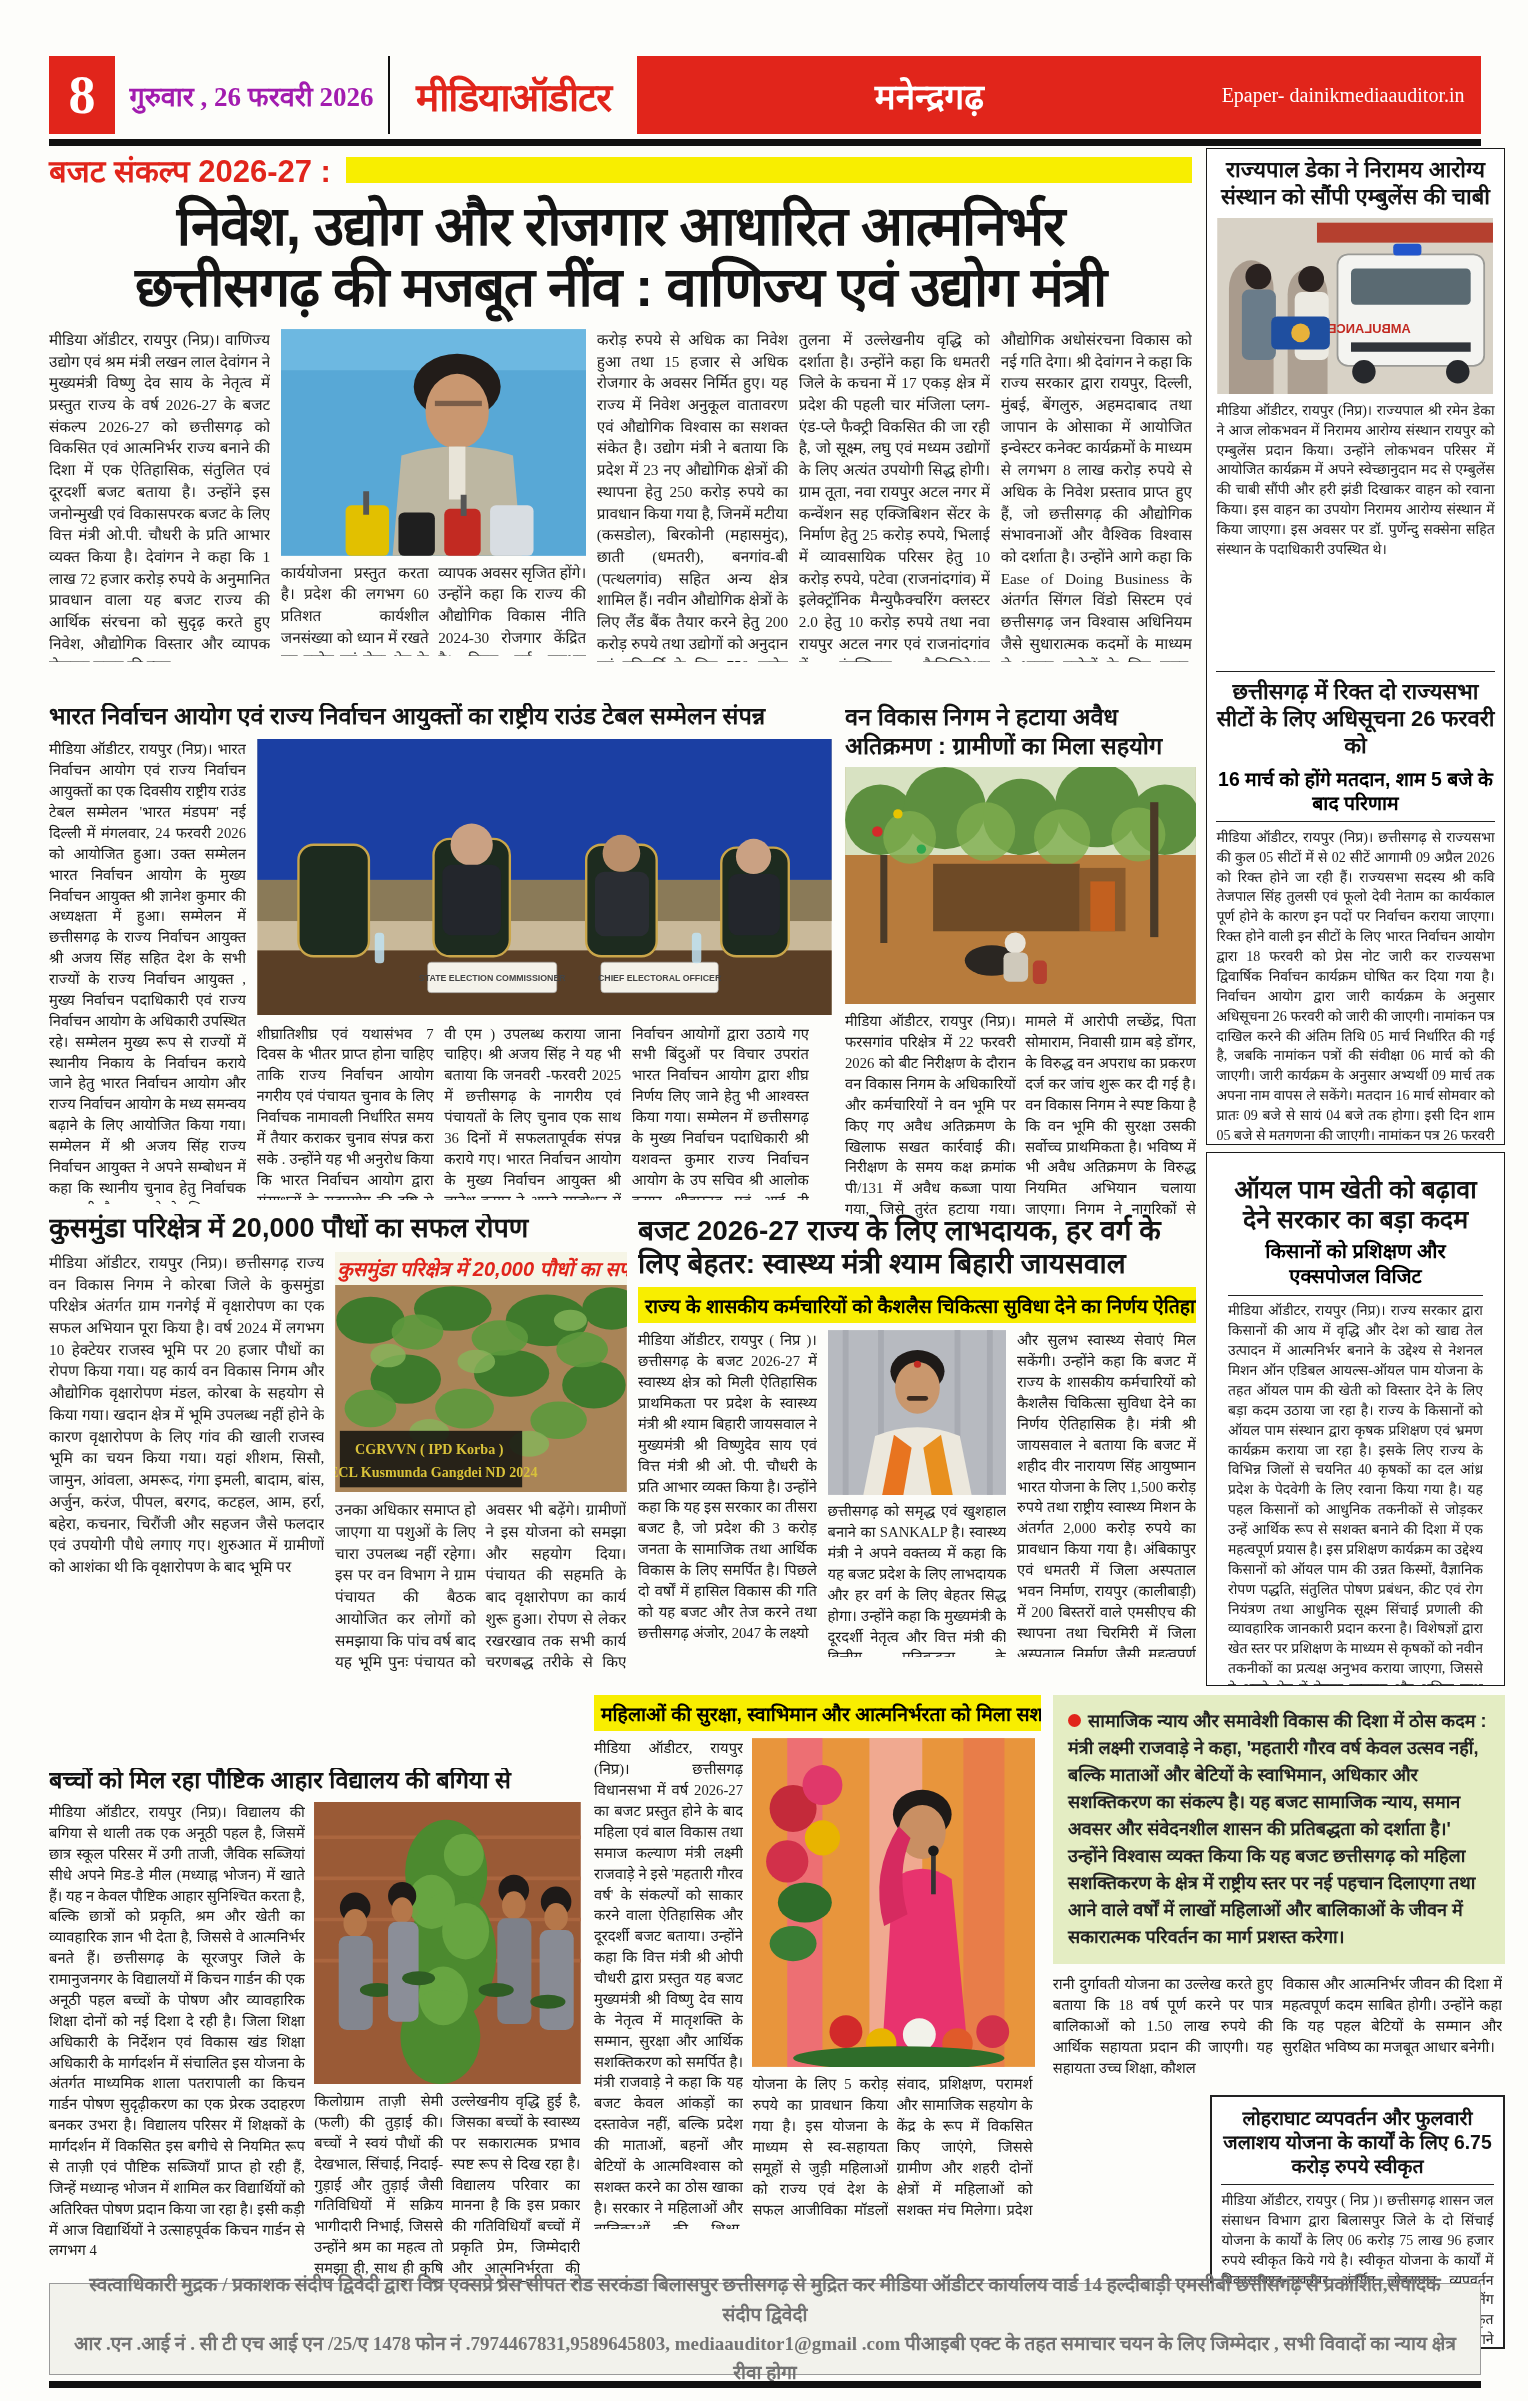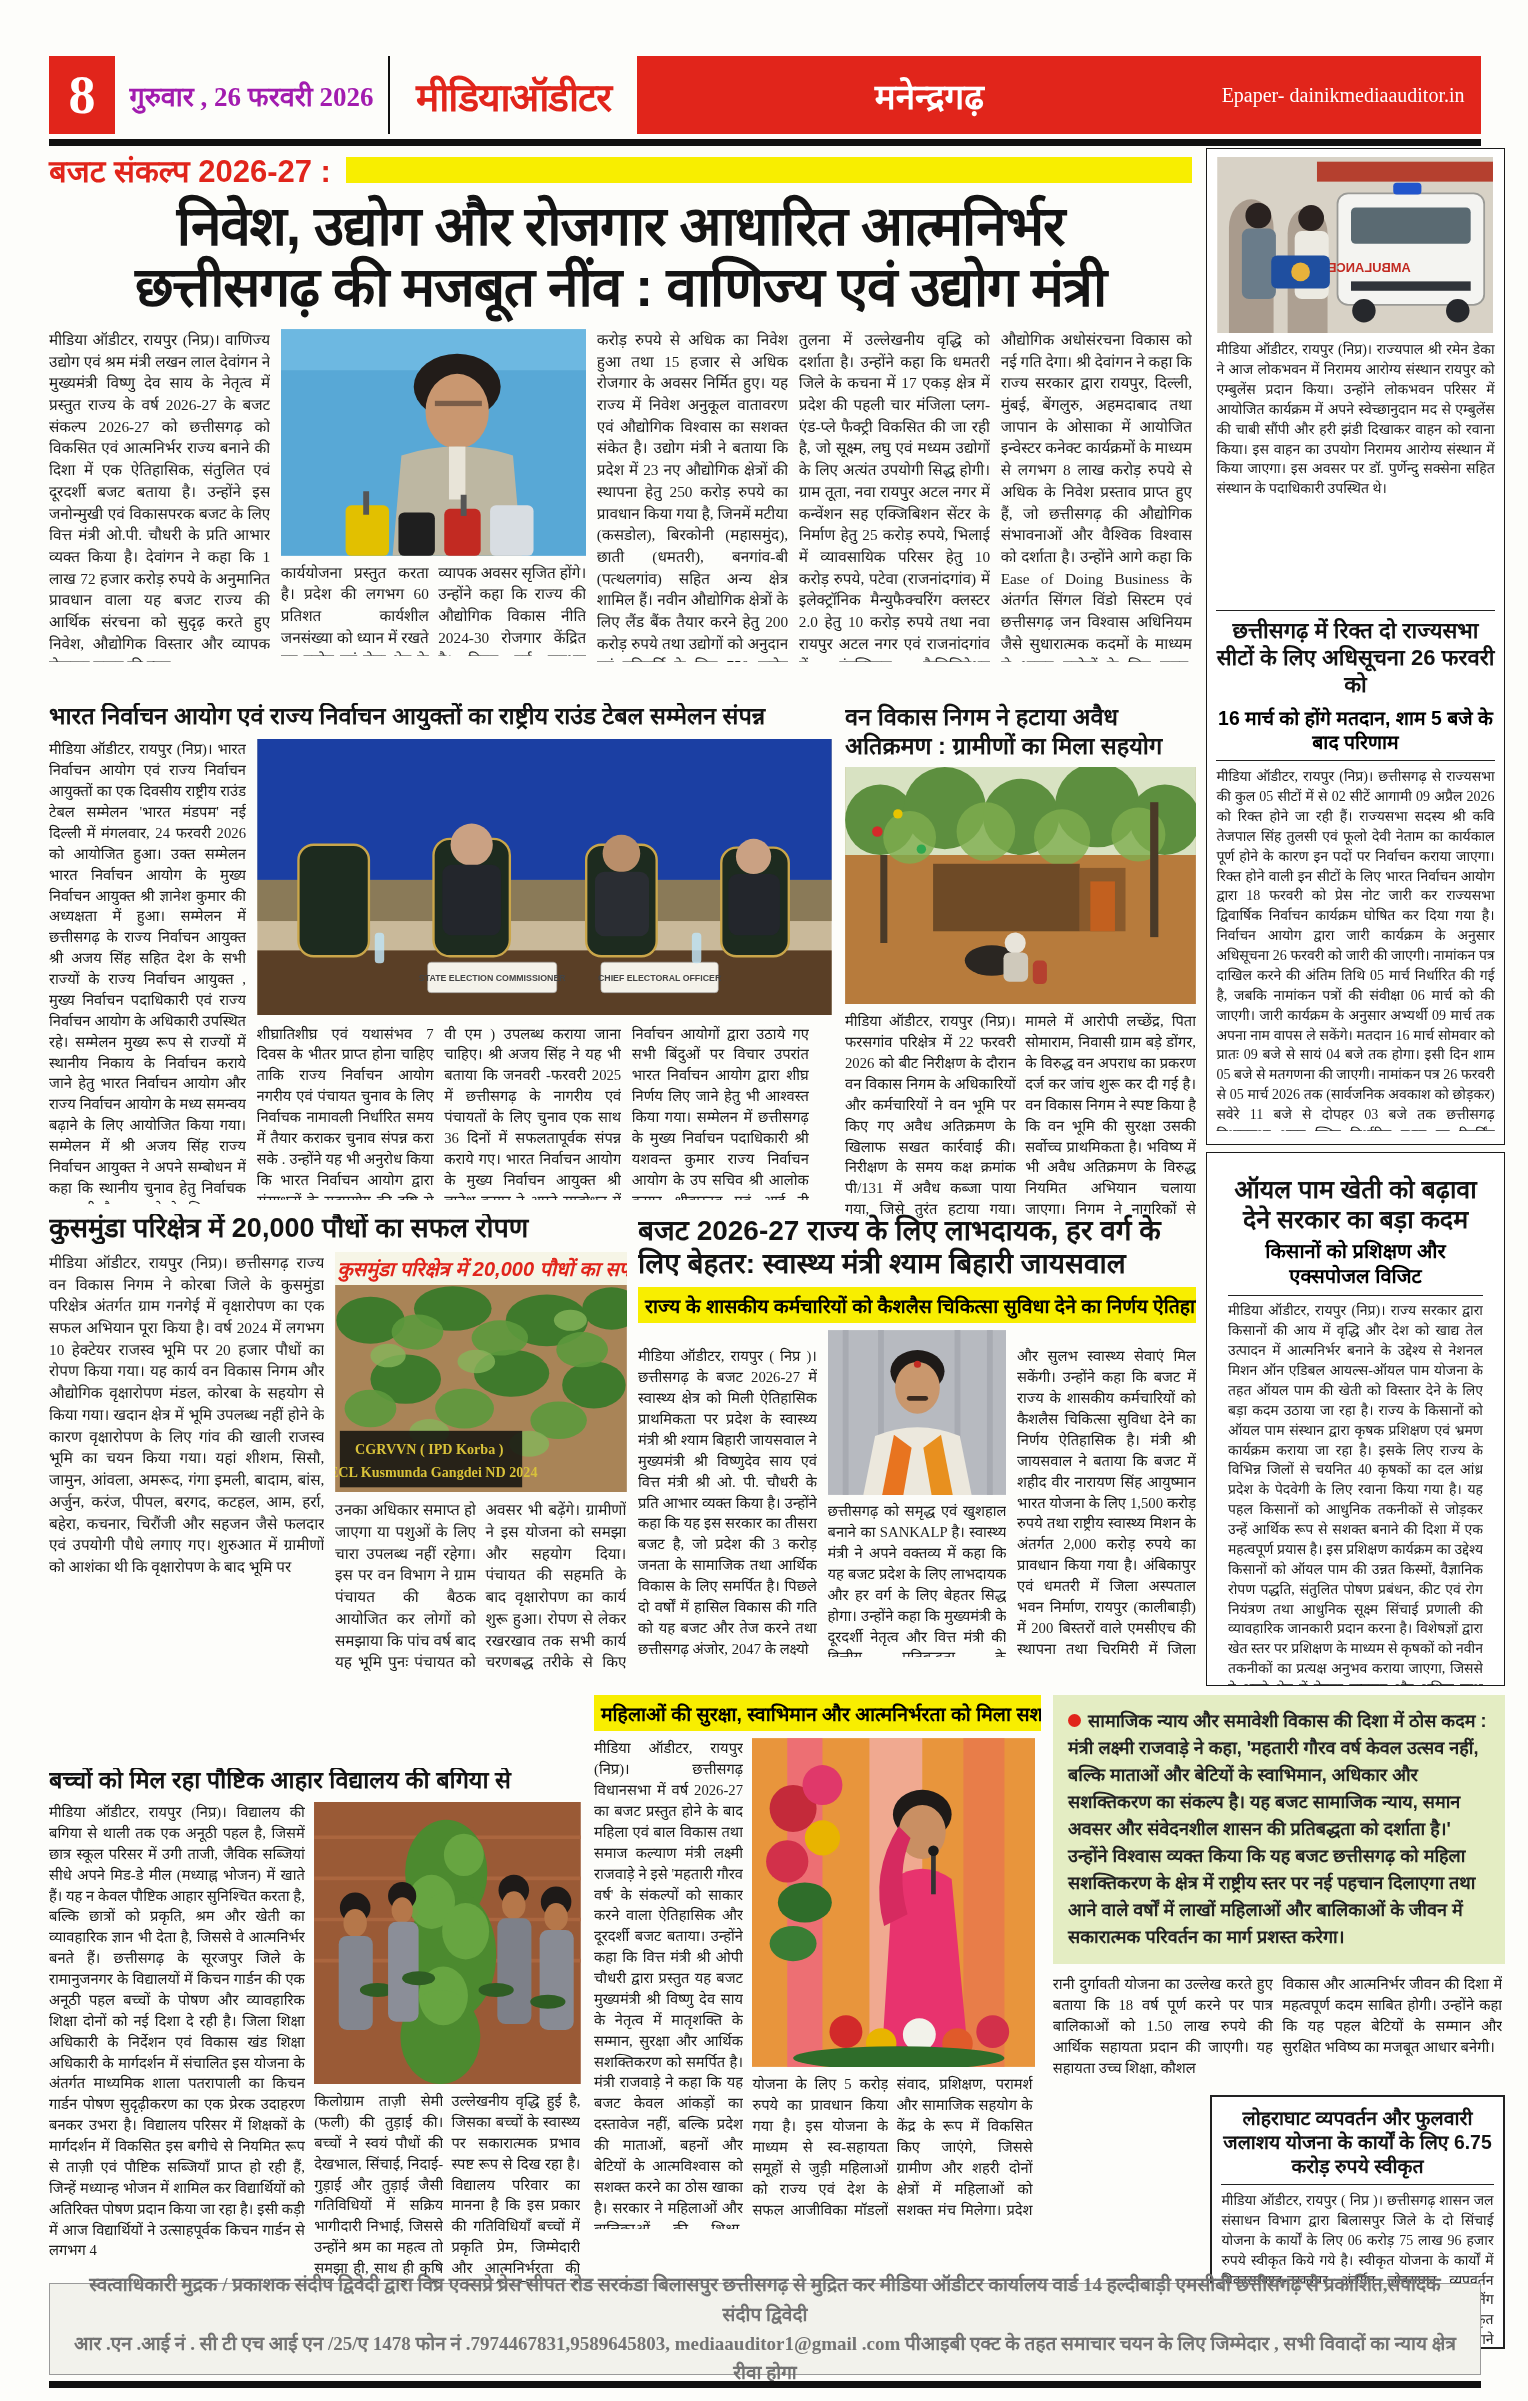--- a/index.html
+++ b/index.html
@@ -74,21 +74,21 @@
     font-style:italic;text-align:center;padding:4.7px 2.4px;}
   .kus-mini{display:flex;gap:9.4px;margin-top:7px;height:176px;overflow:hidden;}
   .kus-mini .col{width:141px;}
   
   .health{position:absolute;left:638px;top:1214px;width:558px;}
   .health h2{font:800 28px/1.18 "Liberation Sans","DejaVu Sans",sans-serif;}
   .hl-sub{background:var(--yellow);font:800 19.4px "Liberation Sans","DejaVu Sans",sans-serif;
     padding:4.7px 7px;margin:7px 0;white-space:nowrap;overflow:hidden;}
   .hl-cols{display:flex;gap:10.6px;height:327px;overflow:hidden;}
   .hl-cols .c{width:179px;}
-  .hl-cols .col{font-size:14.7px;margin-top:16px;}
+  .hl-cols .col{font-size:14.7px;}
   
   .school{position:absolute;left:49px;top:1768px;width:532px;}
   .school h2{font:800 23.5px/1.1 "Liberation Sans","DejaVu Sans",sans-serif;}
   .sc-row{display:flex;gap:9.4px;margin-top:8.2px;}
   .sc-c1{width:256px;height:545px;font-size:14.7px;}
   .sc-right{width:267px;}
   .sc-mini{display:flex;gap:8.2px;margin-top:7px;height:253px;overflow:hidden;}
   .sc-mini .col{width:129px;font-size:14.7px;}
   
   .mah{position:absolute;left:594px;top:1688px;width:911px;}
@@ -164,20 +164,21 @@
         </div>
       </div>
       <div class="col lc">करोड़ रुपये से अधिक का निवेश हुआ तथा 15 हजार से अधिक रोजगार के अवसर निर्मित हुए। यह राज्य में निवेश अनुकूल वातावरण एवं औद्योगिक विश्वास का सशक्त संकेत है। उद्योग मंत्री ने बताया कि प्रदेश में 23 नए औद्योगिक क्षेत्रों की स्थापना हेतु 250 करोड़ रुपये का प्रावधान किया गया है, जिनमें मटीया (कसडोल), बिरकोनी (महासमुंद), छाती (धमतरी), बनगांव-बी (पत्थलगांव) सहित अन्य क्षेत्र शामिल हैं। नवीन औद्योगिक क्षेत्रों के लिए लैंड बैंक तैयार करने हेतु 200 करोड़ रुपये तथा उद्योगों को अनुदान एवं प्रतिपूर्ति के लिए 750 करोड़ रुपये का प्रावधान किया गया है, जो पूर्व की</div>
       <div class="col lc">तुलना में उल्लेखनीय वृद्धि को दर्शाता है। उन्होंने कहा कि धमतरी जिले के कचना में 17 एकड़ क्षेत्र में प्रदेश की पहली चार मंजिला प्लग-एंड-प्ले फैक्ट्री विकसित की जा रही है, जो सूक्ष्म, लघु एवं मध्यम उद्योगों के लिए अत्यंत उपयोगी सिद्ध होगी। ग्राम तूता, नवा रायपुर अटल नगर में कन्वेंशन सह एक्जिबिशन सेंटर के निर्माण हेतु 25 करोड़ रुपये, भिलाई में व्यावसायिक परिसर हेतु 10 करोड़ रुपये, पटेवा (राजनांदगांव) में इलेक्ट्रॉनिक मैन्युफैक्चरिंग क्लस्टर 2.0 हेतु 10 करोड़ रुपये तथा नवा रायपुर अटल नगर एवं राजनांदगांव में इंडस्ट्रियल फैसिलिटेशन कॉम्प्लेक्स हेतु 20 करोड़ रुपये का प्रावधान प्रदेश के</div>
       <div class="col lc">औद्योगिक अधोसंरचना विकास को नई गति देगा। श्री देवांगन ने कहा कि राज्य सरकार द्वारा रायपुर, दिल्ली, मुंबई, बेंगलुरु, अहमदाबाद तथा जापान के ओसाका में आयोजित इन्वेस्टर कनेक्ट कार्यक्रमों के माध्यम से लगभग 8 लाख करोड़ रुपये से अधिक के निवेश प्रस्ताव प्राप्त हुए हैं, जो छत्तीसगढ़ की औद्योगिक संभावनाओं और वैश्विक विश्वास को दर्शाता है। उन्होंने आगे कहा कि Ease of Doing Business के अंतर्गत सिंगल विंडो सिस्टम एवं छत्तीसगढ़ जन विश्वास अधिनियम जैसे सुधारात्मक कदमों के माध्यम से शासन उद्योगों के लिए सुगम, पारदर्शी और प्रोत्साहनकारी वातावरण उपलब्ध करा रहा है।</div>
     </div>
   </section>
 
   <aside class="rail">
     <article>
+      <h3>राज्यपाल डेका ने निरामय आरोग्य संस्थान को सौंपी एम्बुलेंस की चाबी</h3>
       <svg class="ph" width="276" height="176" viewBox="0 0 470 300">
         <rect width="470" height="300" fill="#d8d2c6"></rect>
         <rect x="170" y="8" width="300" height="34" fill="#b5402f"></rect>
         <path d="M20 120 a38 48 0 0 1 76 0 v180 h-76 Z" fill="#7a6353" opacity="0.5"></path>
         <path d="M120 130 a34 44 0 0 1 68 0 v170 h-68 Z" fill="#7a6353" opacity="0.45"></path>
         <rect x="205" y="62" width="250" height="190" rx="18" fill="#f4f4f1" stroke="#9a9a96" stroke-width="3"></rect>
         <rect x="228" y="86" width="204" height="62" rx="8" fill="#5a6a72"></rect>
         <rect x="300" y="44" width="48" height="20" rx="6" fill="#2255cc"></rect>
         <text transform="translate(330,196) scale(-1,1)" font-family="Liberation Sans,sans-serif" font-size="22" font-weight="700" fill="#c22a22">AMBULANCE</text>
         <rect x="228" y="212" width="204" height="16" fill="#30343a"></rect>

